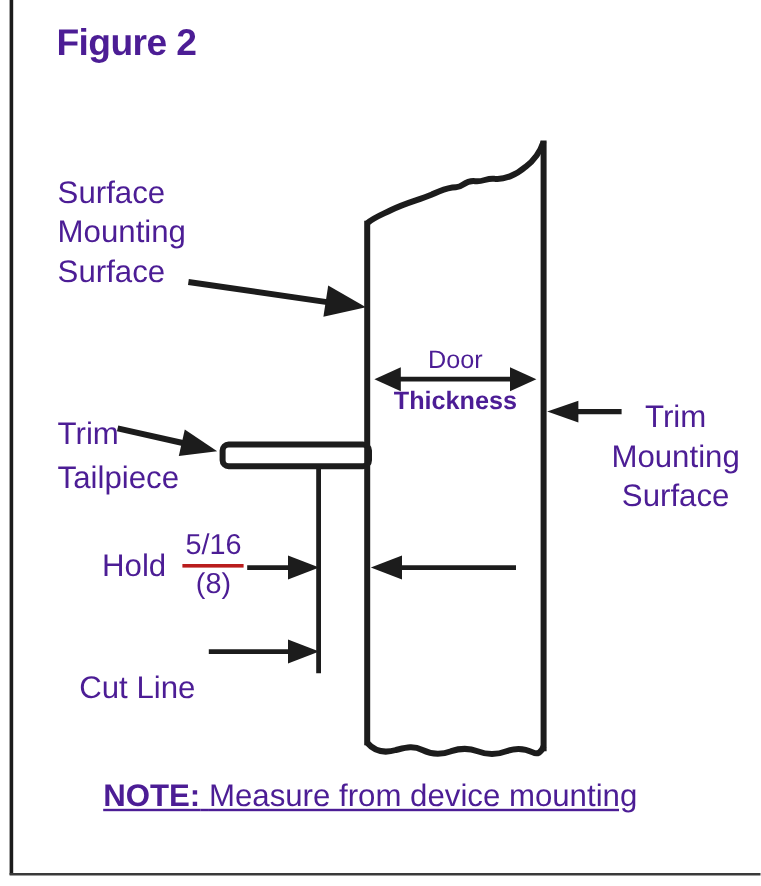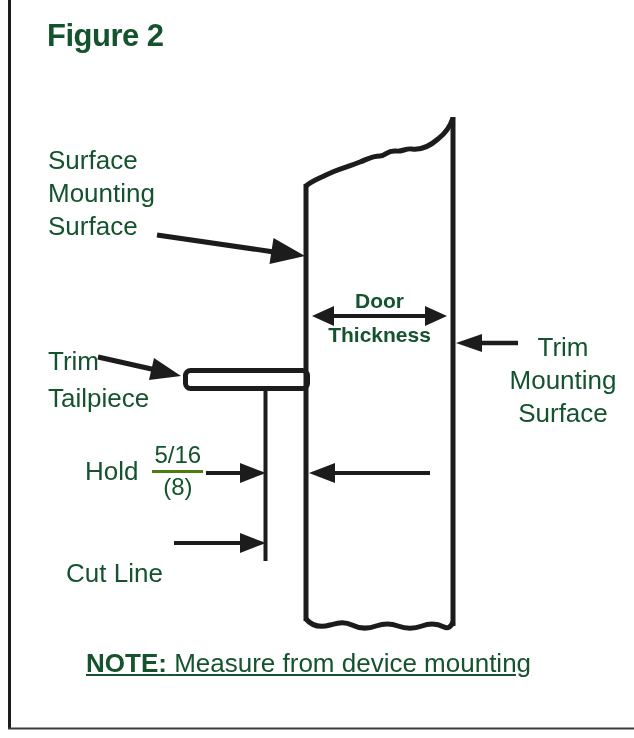--- a/index.html
+++ b/index.html
@@ -2,56 +2,56 @@
 <html><head>
 <meta charset="utf-8">
 <style>
   html, body { margin: 0; padding: 0; background: #ffffff; }
   .figure-page {
     position: relative;
     width: 634px;
     height: 738px;
     background: #ffffff;
     font-family: "Liberation Sans", sans-serif;
-    color: #14532d;
+    color: #4c1d95;
     overflow: hidden;
   }
   .drawing-layer {
     position: absolute;
     left: 0; top: 0;
     width: 634px; height: 738px;
   }
   .txt { position: absolute; white-space: nowrap; }
   .figure-title {
     left: 47px; top: 18px;
     font-size: 31px;
     font-weight: bold;
     letter-spacing: -0.5px;
   }
   .label { font-size: 26px; line-height: 33px; }
   .lbl-device  { left: 48px;  top: 144px; }
   .lbl-trim-mount { left: 495px; top: 331px; width: 136px; text-align: center; }
   .lbl-tailpiece { left: 48px; top: 343px; line-height: 37px; }
   .lbl-cutline { left: 66px; top: 528px; margin-top: 29px; }
   .lbl-door-word { left: 306px; top: 289px; width: 147px; text-align: center;
-    font-size: 21px; font-weight: bold; line-height: 24px; }
+    font-size: 21px; font-weight: normal; line-height: 24px; }
   .lbl-thickness-word { left: 306px; top: 323px; width: 147px; text-align: center;
     font-size: 21px; font-weight: bold; line-height: 24px; }
   .hold-group {
     left: 85px; top: 441px;
     display: flex;
     align-items: center;
     gap: 14px;
   }
   .hold-word { font-size: 26px; }
   .fraction { display: inline-flex; flex-direction: column; align-items: center; }
   .fraction .num {
     font-size: 24px; line-height: 28px;
     padding: 0 2px 1px 2px;
-    border-bottom: 3px solid #4d7c0f;
+    border-bottom: 3px solid #b91c1c;
   }
   .fraction .den { font-size: 24px; line-height: 28px; }
   .note-block {
     position: absolute;
     left: 86px; top: 647px;
     width: 516px;
     font-size: 26px;
     line-height: 33px;
     white-space: normal;
     text-decoration: underline;

